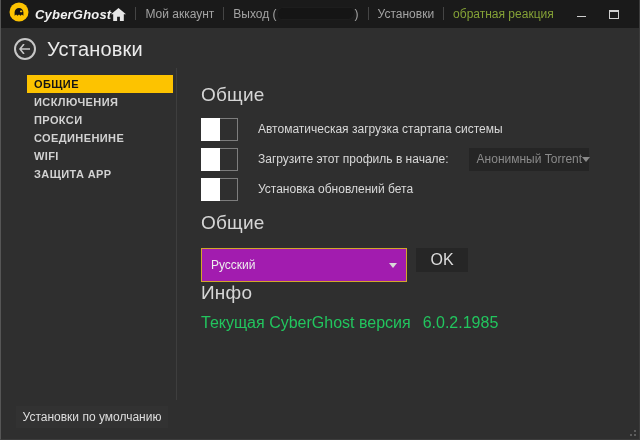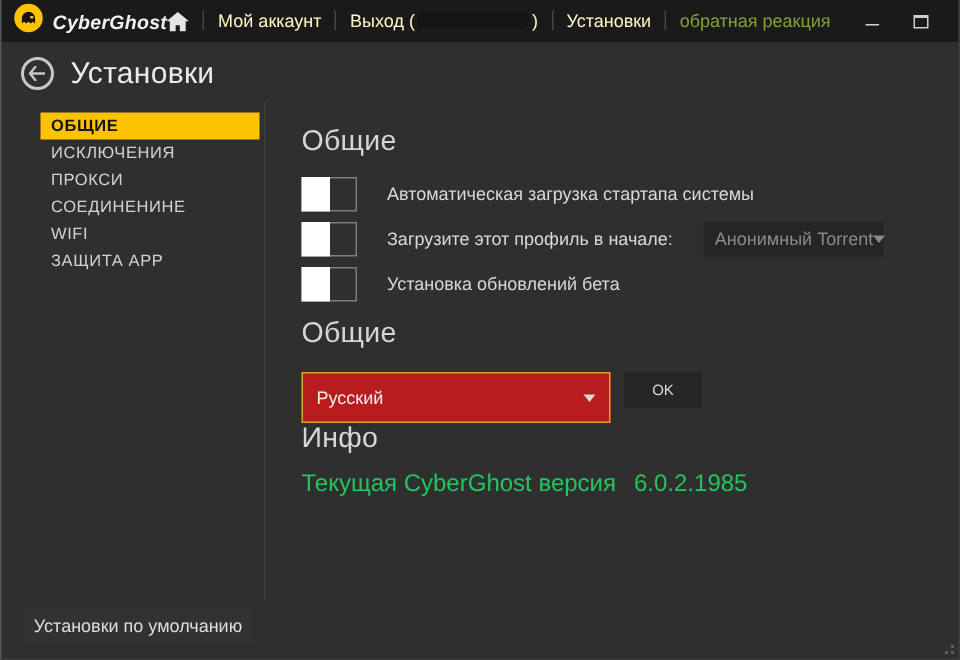--- a/index.html
+++ b/index.html
@@ -13,21 +13,21 @@
   #app *{box-sizing:border-box;}
 
   
   .titlebar{
     position:absolute;top:0;left:0;right:0;height:28px;background:#1a1a1a;
     display:flex;align-items:center;padding:0 10px 0 8px;
   }
   .brand{display:flex;align-items:center;gap:6px;}
   .brand-name{color:#f2f2f2;font-size:13px;font-style:italic;font-weight:bold;letter-spacing:.2px;}
   .tb-right{margin-left:auto;display:flex;align-items:center;gap:9px;}
-  .tb-item{color:#fef9c3;font-size:12px;white-space:nowrap;cursor:default;}
+  .tb-item{color:#a3a3a3;font-size:12px;white-space:nowrap;cursor:default;}
   .tb-item.green{color:#84a136;}
   .tb-sep{width:1px;height:13px;background:#454545;}
   .scribble{
     display:inline-block;vertical-align:middle;width:76px;height:11px;margin:0 1px 2px 1px;
     background:#151515;border-radius:5px 4px 6px 4px;box-shadow:0 0 0 1px #1d1d1d;
   }
   .win-controls{display:flex;align-items:center;gap:20px;margin-left:13px;}
   .win-btn{width:12px;height:12px;position:relative;cursor:default;}
   .min-glyph{position:absolute;left:1px;top:8px;width:9px;height:1px;background:#cfcfcf;}
   .max-glyph{position:absolute;left:1px;top:2px;width:10px;height:9px;border:1px solid #cfcfcf;border-top-width:2px;}
@@ -37,47 +37,47 @@
   .back-btn{
     width:22px;height:22px;border-radius:50%;border:2px solid #c7c7c7;
     display:flex;align-items:center;justify-content:center;cursor:default;flex:0 0 auto;
   }
   .page-title{margin-left:11px;color:#ebebeb;font-size:20px;font-weight:300;letter-spacing:.2px;}
 
   
   .sidebar{position:absolute;left:26px;top:75px;width:146px;}
   .side-item{
     height:18px;display:flex;align-items:center;padding-left:7px;
-    color:#d2d2d2;font-size:11px;letter-spacing:.4px;cursor:default;white-space:nowrap;
+    color:#d2d2d2;font-size:11px;letter-spacing:.4px;cursor:default;white-space:nowrap;font-weight:bold;
   }
   .side-item.selected{background:#fdc300;color:#141414;font-weight:bold;}
   .v-divider{position:absolute;left:175px;top:68px;width:1px;height:332px;background:#3e3e3e;}
 
   
   .main{position:absolute;left:200px;top:84px;width:430px;height:300px;}
   .section-heading{position:absolute;left:0;color:#d6d6d6;font-size:19px;font-weight:300;letter-spacing:.2px;}
   .opt-row{position:absolute;left:0;display:flex;align-items:center;gap:20px;height:24px;}
   .toggle{position:relative;width:37px;height:23px;border:1px solid #7d7d7d;background:transparent;flex:0 0 auto;cursor:default;}
   .toggle .knob{position:absolute;left:-1px;top:-1px;width:19px;height:23px;background:#ffffff;}
   .opt-label{color:#d9d9d9;font-size:12px;white-space:nowrap;}
   .mini-select{
     display:flex;align-items:center;justify-content:space-between;
     width:120px;height:23px;background:#252525;padding:0 8px;cursor:default;
   }
   .mini-select .val{color:#8a8a8a;font-size:12px;white-space:nowrap;}
   .caret{width:0;height:0;border-left:4px solid transparent;border-right:4px solid transparent;border-top:5px solid #8a8a8a;}
   .lang-select{
-    position:absolute;left:0;width:206px;height:24px;border:1px solid #d2a62b;background:#b91c1c;
+    position:absolute;left:0;width:206px;height:24px;border:1px solid #d2a62b;background:#a21caf;
     display:flex;align-items:center;justify-content:space-between;padding:16px 9px;cursor:default;
   }
   .lang-select .val{color:#ededed;font-size:12px;}
   .lang-select .caret{border-top-color:#d8d8d8;}
   .ok-btn{
     position:absolute;left:215px;width:52px;height:24px;background:#262626;
-    display:flex;align-items:center;justify-content:center;color:#dcdcdc;font-size:10px;cursor:default;
+    display:flex;align-items:center;justify-content:center;color:#dcdcdc;font-size:16px;cursor:default;
   }
   .version-row{position:absolute;left:0;display:flex;align-items:baseline;gap:12px;}
   .version-label,.version-value{color:#22c55e;font-size:16px;white-space:nowrap;}
 
   
   .defaults-btn{
     position:absolute;left:15px;top:406px;width:152px;height:22px;background:#323232;
     display:flex;align-items:center;justify-content:center;color:#dedede;font-size:12px;cursor:default;white-space:nowrap;
   }
   .grip{position:absolute;right:3px;bottom:3px;width:10px;height:10px;}

